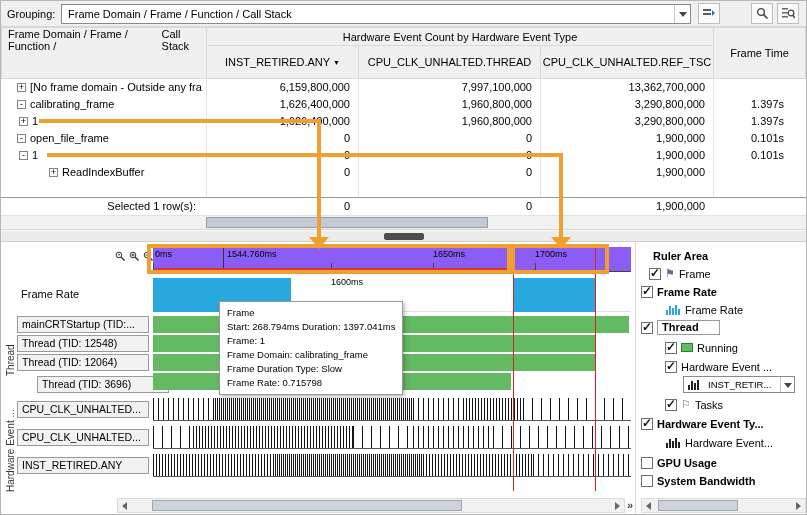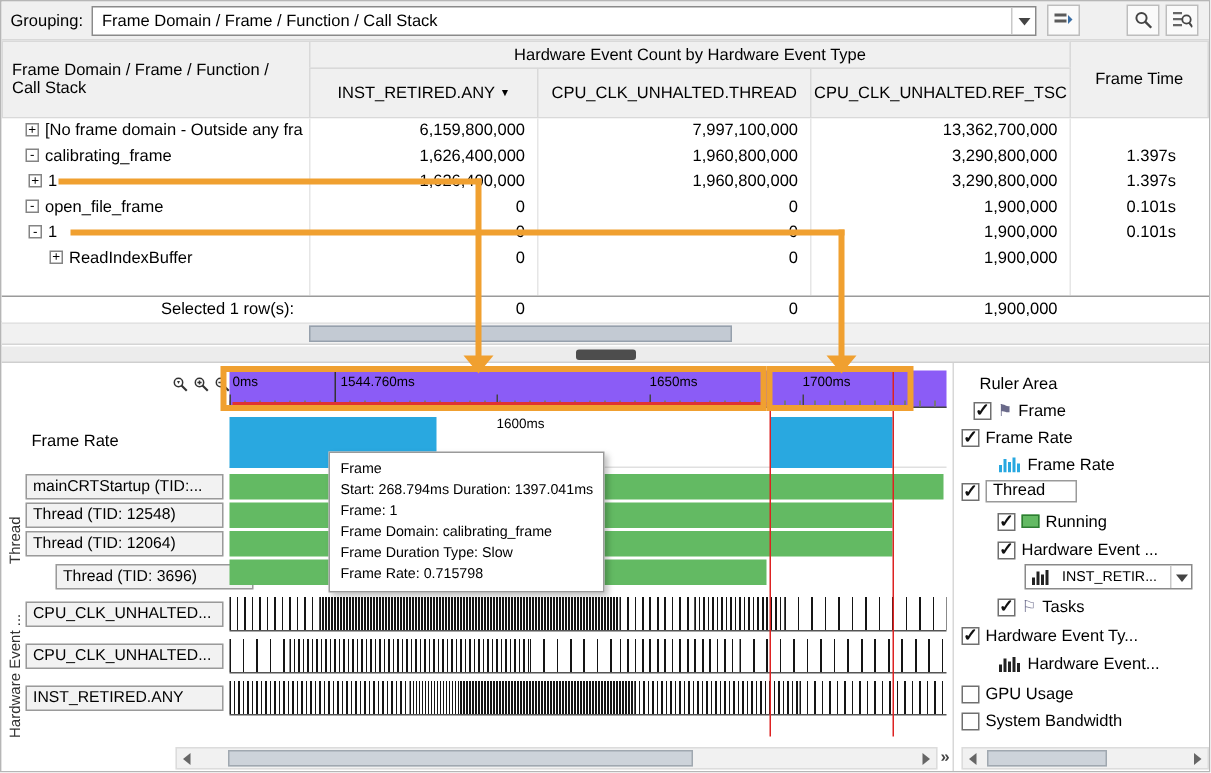--- a/index.html
+++ b/index.html
@@ -23,21 +23,21 @@
   .tbody{position:absolute;left:0;top:78px;width:805px;height:118px;background:#fff;}
   .vsep{position:absolute;top:0;bottom:0;width:1px;background:#e6e6e6;}
   .trow{position:absolute;left:0;width:805px;height:17px;}
   .c{position:absolute;top:0;height:17px;line-height:17px;white-space:nowrap;overflow:hidden;}
   .c0{left:0;width:205px;padding-left:16px;}
   .c1{left:205px;width:152px;text-align:right;padding-right:8px;padding-left:28px;}
   .c2{left:357px;width:182px;text-align:right;padding-right:8px;}
   .c3{left:539px;width:173px;text-align:right;padding-right:8px;}
   .c4{left:712px;width:93px;text-align:right;padding-right:22px;}
   .exp{display:inline-block;width:9px;height:9px;border:1px solid #848484;background:#fff;line-height:7px;font-size:9px;text-align:center;margin-right:4px;vertical-align:1px;}
-  .i1{padding-left:18px;} .i2{padding-left:32px;}
+  .i1{padding-left:18px;} .i2{padding-left:48px;}
   .sumrow{position:absolute;left:0;top:196px;width:805px;height:17px;border-top:1px solid #9a9a9a;background:#fff;}
   .sumrow .c0{text-align:right;padding-right:10px;}
   .hscroll{position:absolute;left:0;top:214px;width:805px;height:15px;background:#f1f1f1;border-top:1px solid #e2e2e2;border-bottom:1px solid #d5d5d5;}
   .hthumb{position:absolute;left:205px;top:1px;width:282px;height:11px;background:#c3cad3;border:1px solid #96a0ac;}
   .split{position:absolute;left:0;top:230px;width:805px;height:11px;background:#ececec;border-bottom:1px solid #cfcfcf;}
   .shandle{position:absolute;left:50%;transform:translateX(-50%);top:2px;width:40px;height:7px;background:#4d4d4d;border-radius:2px;}
 
   
   .tl{position:absolute;left:0;top:241px;width:805px;height:272px;background:#fff;}
   .ruler{position:absolute;left:152px;top:5px;width:478px;height:25px;background:#8b5cf6;border-bottom:1px solid #444;}
@@ -61,21 +61,21 @@
   .d3{background:repeating-linear-gradient(90deg,#151515 0,#151515 1px,transparent 1px,transparent 5px);}
   .d4{background:repeating-linear-gradient(90deg,#151515 0,#151515 1px,transparent 1px,transparent 9px);}
   .vlabel{position:absolute;left:4px;transform:rotate(-90deg);transform-origin:left top;font-size:10px;color:#333;white-space:nowrap;}
   .tooltip{position:absolute;left:218px;top:59px;width:max-content;background:#fff;border:1px solid #9a9a9a;
            box-shadow:2px 2px 4px rgba(0,0,0,.25);padding:4px 7px;font-size:9.5px;line-height:14px;z-index:10;}
   .vdiv{position:absolute;left:634px;top:0;height:272px;width:1px;background:#d8d8d8;}
 
   
   .panel{position:absolute;left:638px;top:0;width:167px;height:254px;}
   .pitem{position:absolute;display:flex;align-items:center;gap:4px;white-space:nowrap;height:15px;}
-  .bold{font-weight:normal;}
+  .bold{font-weight:bold;}
   .cbx{display:inline-block;width:12px;height:12px;border:1px solid #707070;background:#fff;position:relative;flex:0 0 auto;}
   .cbx.on::after{content:"✓";position:absolute;left:0px;top:-3px;font-size:12px;font-weight:bold;color:#111;}
   .flag{color:#6a6a8a;font-size:11px;}
   .greenbox{display:inline-block;width:12px;height:9px;background:#63ba63;border:1px solid #2e7d32;}
   .pselect{position:absolute;width:112px;height:17px;border:1px solid #8a8a8a;background:#fff;display:flex;align-items:center;gap:3px;padding-left:3px;font-size:9.5px;}
   .pselect .chv{margin-left:auto;width:14px;height:15px;border-left:1px solid #c8c8c8;position:relative;}
   .boxedlabel{border:1px solid #9a9a9a;background:#fff;padding:0 20px 1px 4px;}
 
   
   .sbar{position:absolute;top:256px;height:15px;background:#f1f1f1;border:1px solid #dcdcdc;}
@@ -123,21 +123,21 @@
       <svg width="13" height="13">
           <rect x="0" y="1" width="6" height="1.5" fill="#666"></rect>
           <rect x="0" y="5" width="6" height="1.5" fill="#666"></rect>
           <rect x="0" y="9" width="6" height="1.5" fill="#666"></rect>
           <circle cx="9" cy="6" r="2.8" fill="none" stroke="#444" stroke-width="1.2"></circle>
           <line x1="10.8" y1="8.2" x2="13" y2="11" stroke="#444" stroke-width="1.4"></line>
         </svg>
     </div>
   </div>
 
-  <div class="hcell hleft" style="left:0;top:26px;width:206px;height:52px;flex-direction:column;align-items:flex-start;justify-content:center;">
+  <div class="hcell hleft" style="left:0;top:26px;width:206px;height:52px;flex-direction:row;align-items:flex-start;justify-content:center;">
     <span>Frame Domain / Frame / Function /</span>
     <span>Call Stack</span>
   </div>
   <div class="hcell" style="left:205px;top:26px;width:508px;height:19px;">
     <span>Hardware Event Count by Hardware Event Type</span>
   </div>
   <div class="hcell" style="left:712px;top:26px;width:93px;height:52px;">
     <span>Frame Time</span>
   </div>
   <div class="hcell" style="left:205px;top:44px;width:153px;height:34px;">

